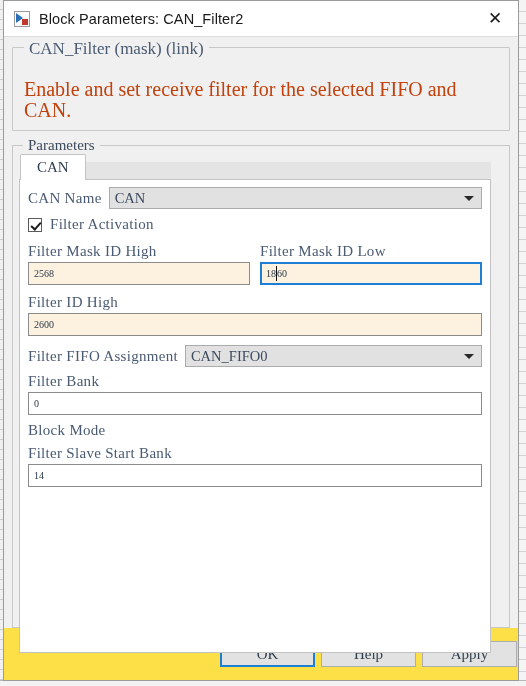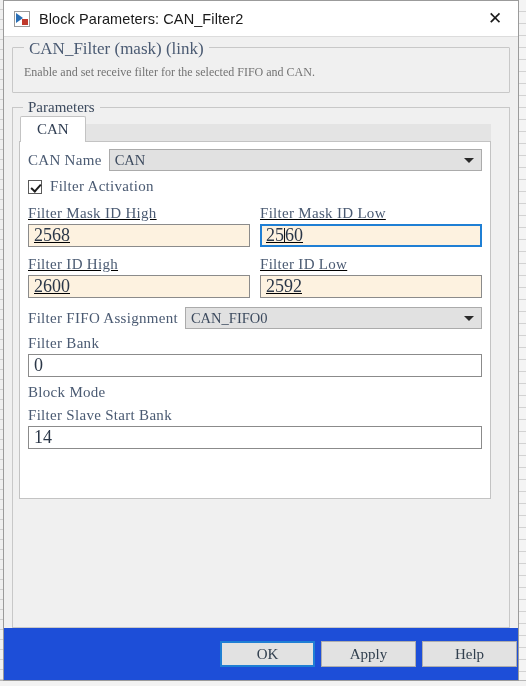--- a/index.html
+++ b/index.html
@@ -97,24 +97,25 @@
   .maskgroup-title {
     position: absolute;
     top: -9px; left: 11px;
     background: #f0f0f0;
     padding: 0 5px;
     font-size: 17px;
     color: #4a5a72;
     white-space: nowrap;
   }
   .maskgroup-desc {
-    font-size: 12px;
-    color: #737373;
+    font-size: 20px;
+    color: #c2410c;
     line-height: 21px;
     padding-left: 2px;
+    margin-top: 17px;
   }
 
   
   .paramgroup {
     position: relative;
     margin: 14px 8px 0 8px;
     padding: 8px 18px 6px 6px;
     border: 1px solid #c8c8c8;
     flex: 1 1 auto;
     min-height: 0;
@@ -154,21 +155,21 @@
     height: 18px;
     background: #e4e4e4;
     border-bottom: 1px solid #c3c3c3;
   }
 
   .tabpanel {
     background: #ffffff;
     border: 1px solid #c3c3c3;
     margin-top: -1px;
     padding: 7px 8px 8px 8px;
-    height: 358px;
+    height: 474px;
     position: relative;
   }
 
   
   .flabel {
     font-size: 15px;
     color: #4a5a72;
     white-space: nowrap;
     letter-spacing: 0.3px;
   }
@@ -222,29 +223,29 @@
     border-width: 0 2px 2px 0;
     transform: rotate(42deg);
   }
 
   
   .pair {
     display: flex;
     gap: 10px;
     margin-bottom: 2px;
   }
-  .pair > div { flex: 1 1 0; min-width: 0; text-decoration: underline; }
+  .pair > div { flex: 1 1 0; min-width: 0; }
 
   .ctl-text {
     height: 23px;
     background: #fdf2e0;
     border: 1px solid #8b8b8b;
     display: flex; align-items: center;
     padding-left: 5px;
-    font-size: 18px;
+    font-size: 10px;
     color: #2a3647;
     margin-top: 2px;
     position: relative;
     cursor: text;
   }
   .ctl-text.plain { background: #ffffff; }
   .ctl-text.focused {
     border: 1px solid #1f7fd4;
     outline: 1px solid #1f7fd4;
     outline-offset: -2px;
@@ -260,21 +261,21 @@
 
   .stack { margin-bottom: 7px; }
   .stack .flabel { display: block; margin-bottom: 1px; }
 
   
   .buttonbar {
     height: 52px; min-height: 52px;
     display: flex; align-items: center; justify-content: flex-end;
     padding-right: 1px;
     gap: 6px;
-    background: #1d4ed8;
+    background: #fde047;
   }
   .btn {
     width: 95px; height: 26px;
     background: #e2e2e2;
     border: 1px solid #adadad;
     display: flex; align-items: center; justify-content: center;
     font-size: 15px;
     color: #32404f;
     cursor: default;
   }
@@ -332,40 +333,34 @@
       <div class="pair">
         <div>
           <span class="flabel">Filter Mask ID High</span>
           <div class="ctl-text">
             <span>2568</span>
           </div>
         </div>
         <div>
           <span class="flabel">Filter Mask ID Low</span>
           <div class="ctl-text focused">
-            <span>25</span>
+            <span>18</span>
               <span class="caret"></span>
               <span>60</span>
           </div>
         </div>
       </div>
 
       <div class="pair" style="margin-top:8px;">
         <div>
           <span class="flabel">Filter ID High</span>
           <div class="ctl-text">
             <span>2600</span>
           </div>
         </div>
-        <div>
-          <span class="flabel">Filter ID Low</span>
-          <div class="ctl-text">
-            <span>2592</span>
-          </div>
-        </div>
       </div>
 
       <div class="row-inline" style="margin-top:9px;">
         <span class="flabel">Filter FIFO Assignment</span>
         <div class="ctl-select">
           <span>CAN_FIFO0</span>
           <span class="arrow"></span>
         </div>
       </div>
 
@@ -385,17 +380,17 @@
         <div class="ctl-text plain">
           <span>14</span>
         </div>
       </div>
 
     </div>
   </div>
 
   <div class="buttonbar">
     <div class="btn default">OK</div>
+    <div class="btn">Help</div>
     <div class="btn">Apply</div>
-    <div class="btn">Help</div>
   </div>
 
 </div>
 
 </body></html>

